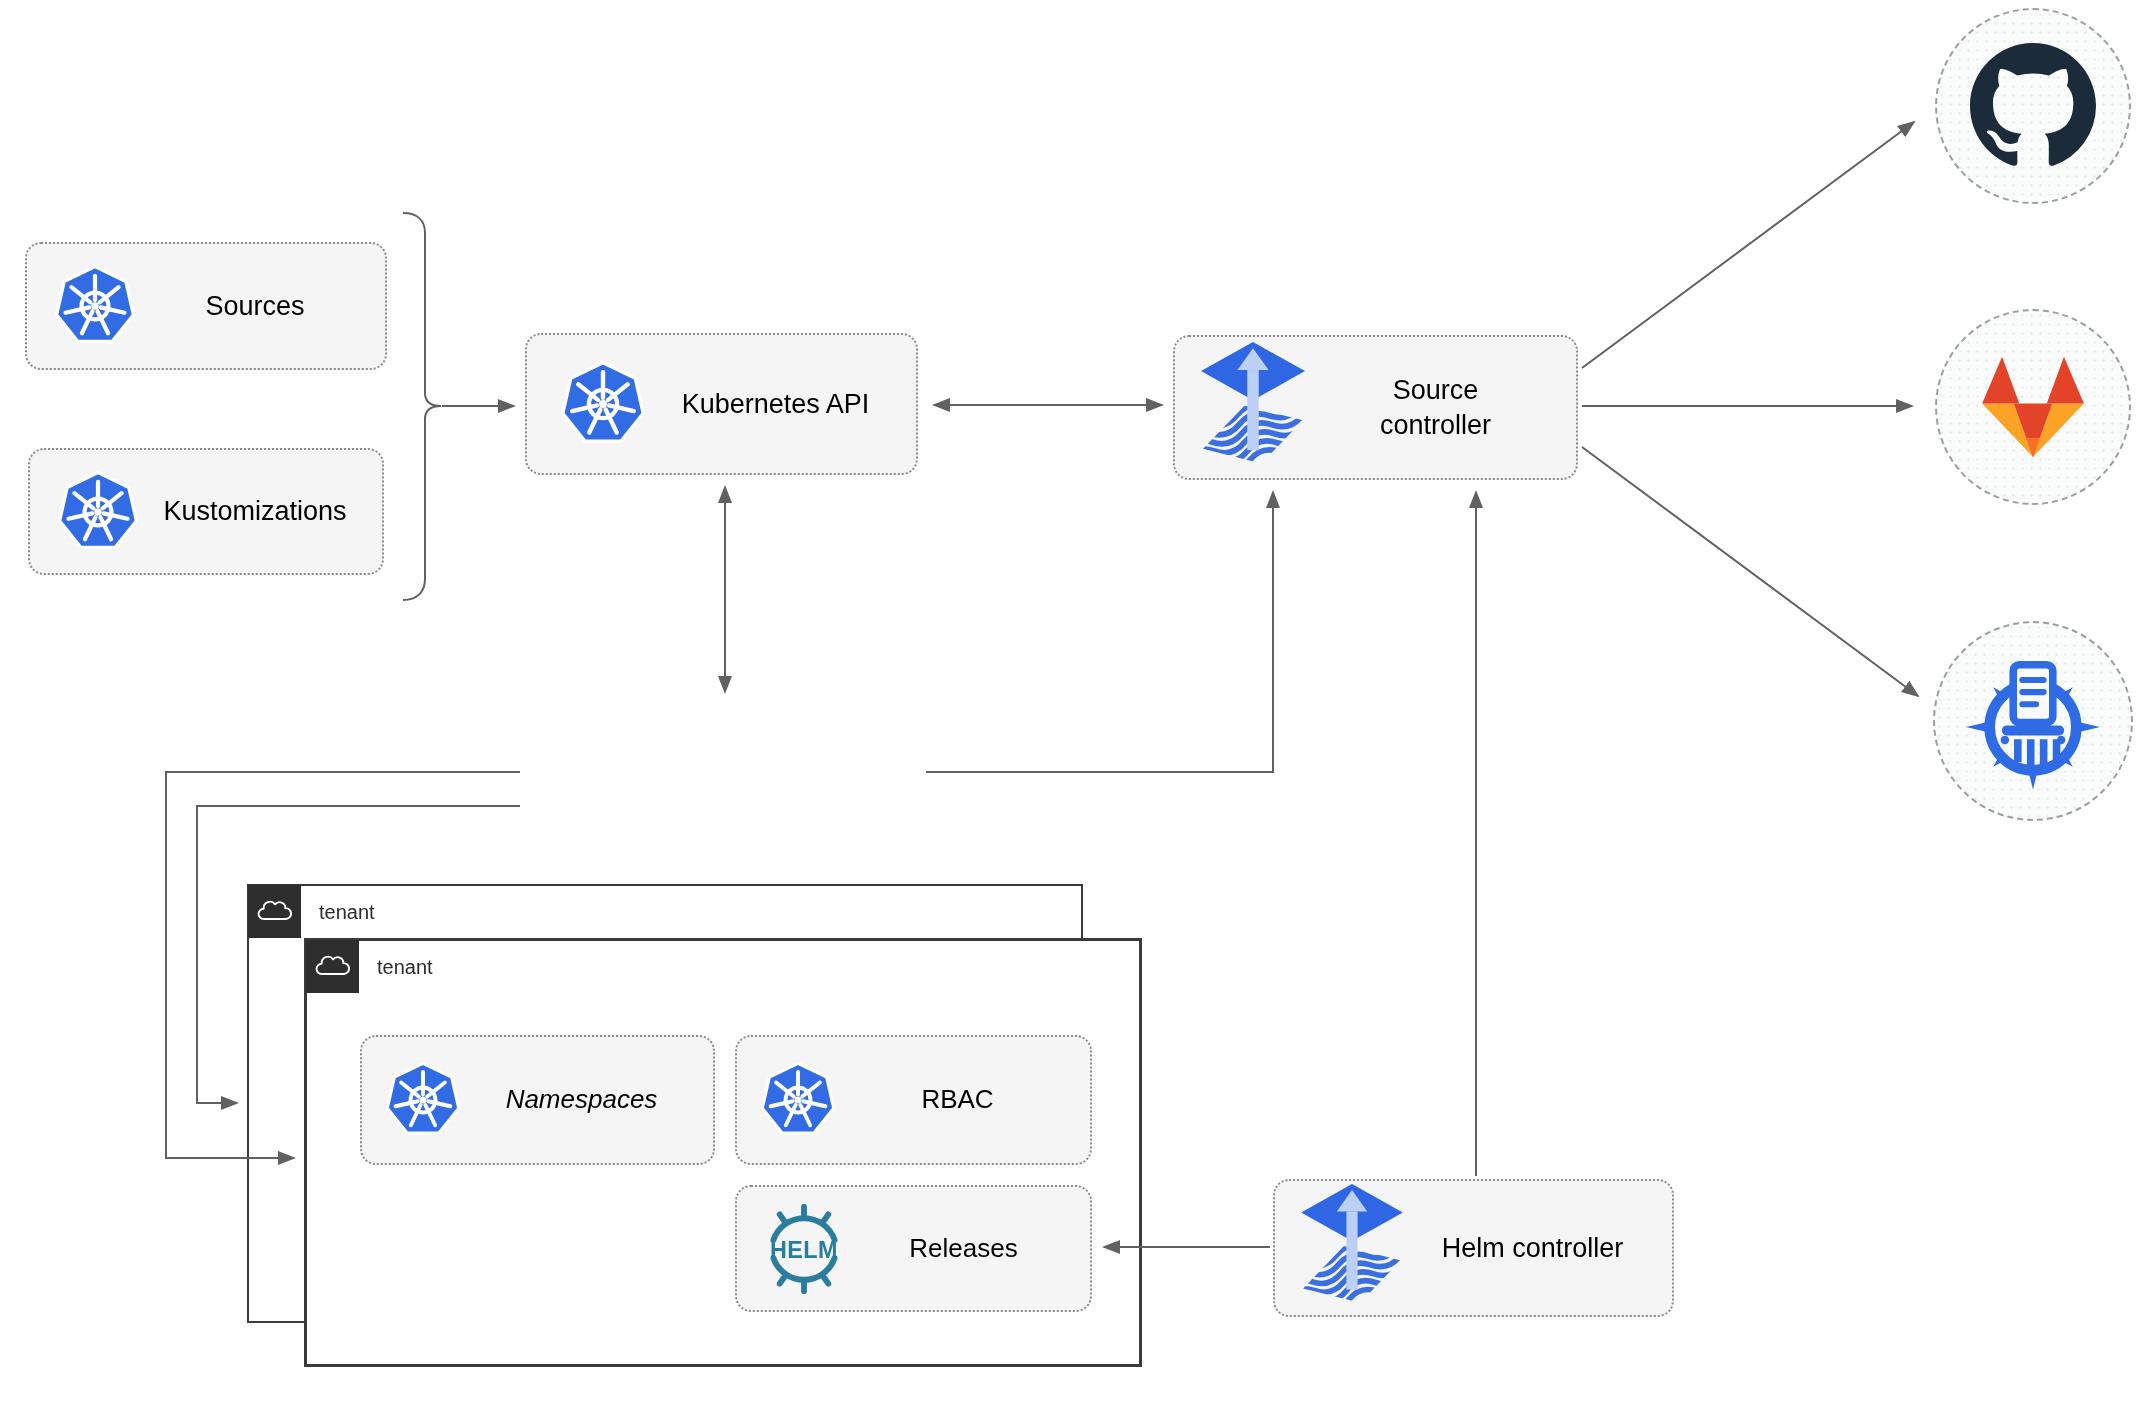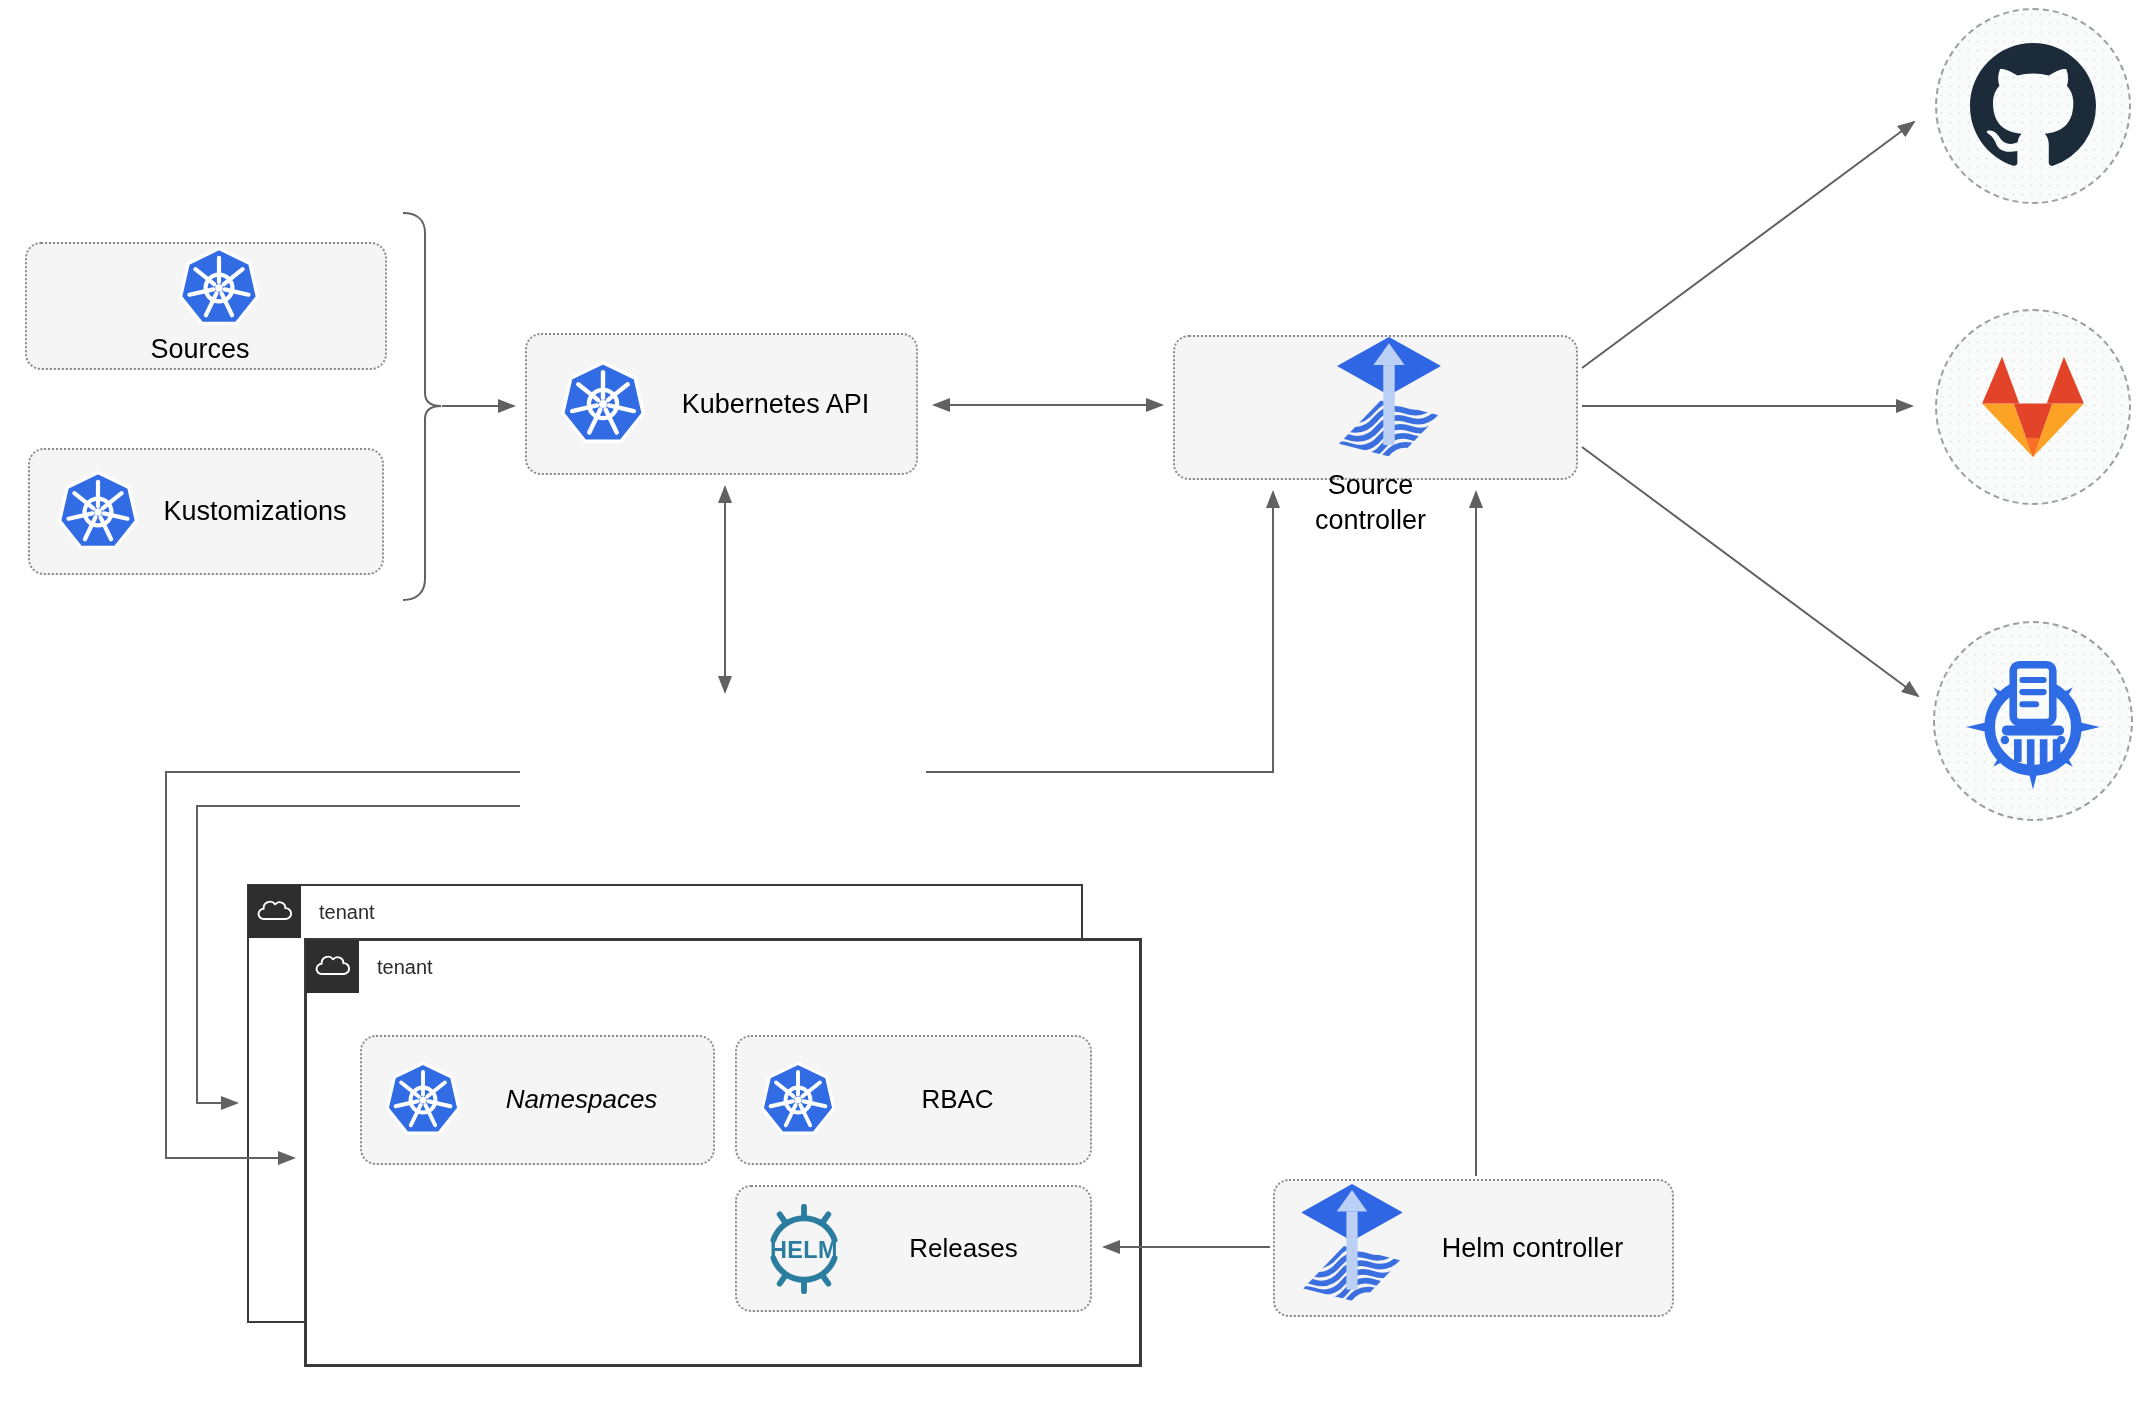--- a/index.html
+++ b/index.html
@@ -166,21 +166,21 @@
 
   <div class="tenant front" style="left:304px; top:938px; width:838px; height:429px;">
     <div class="corner">
       <svg width="37" height="26">
           <use href="#cloud-icon"></use>
         </svg>
     </div>
     <div class="tlabel">tenant</div>
   </div>
 
-  <div class="node" style="left:25px; top:242px; width:362px; height:128px;flex-direction:column;">
+  <div class="node" style="left:25px; top:242px; width:362px; height:128px;">
     <span class="icon">
         <svg width="84" height="88">
           <use href="#k8s-icon"></use>
         </svg>
       </span>
     <span class="label">Sources</span>
   </div>
 
   <div class="node" style="left:28px; top:448px; width:356px; height:127px;">
     <span class="icon">
@@ -193,21 +193,21 @@
 
   <div class="node" style="left:525px; top:333px; width:393px; height:142px;">
     <span class="icon" style="margin-left:32px;">
         <svg width="88" height="92">
           <use href="#k8s-icon"></use>
         </svg>
       </span>
     <span class="label nowrap">Kubernetes API</span>
   </div>
 
-  <div class="node" style="left:1173px; top:335px; width:405px; height:145px;flex-direction:column;">
+  <div class="node" style="left:1173px; top:335px; width:405px; height:145px;">
     <span class="icon">
         <svg width="104" height="131">
           <use href="#flux-icon"></use>
         </svg>
       </span>
     <span class="label wrap2">Source controller</span>
   </div>
 
 
   <div class="node" style="left:1273px; top:1179px; width:401px; height:138px;">

